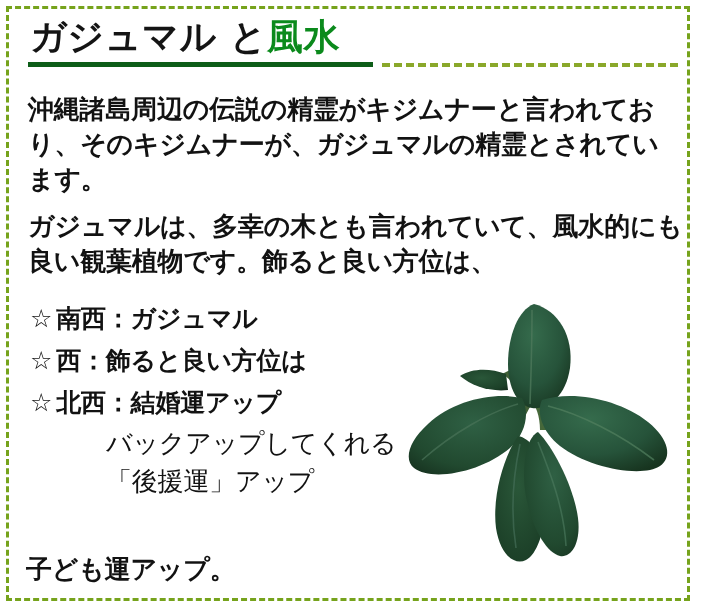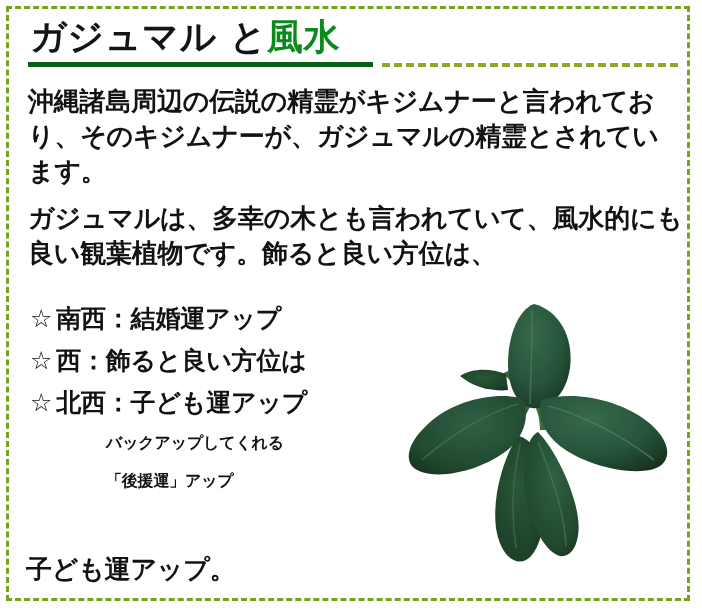--- a/index.html
+++ b/index.html
@@ -87,20 +87,21 @@
   }
   .para {
     position: absolute;
     left: 28px;
     width: 656px;
     font-size: 26px;
     line-height: 35px;
     color: #121212;
     font-weight: bold;
     letter-spacing: -0.2px;
+    margin-top: 8px;
   }
   #para-1 { top: 0px; }
   #para-2 { top: 117px; }
 
   
   #dir-list {
     position: absolute;
     left: 30px;
     top: 298px;
     width: 470px;
@@ -111,24 +112,24 @@
     color: #121212;
     font-weight: bold;
     white-space: nowrap;
     letter-spacing: -0.2px;
   }
   .dir-star {
     display: inline-block;
     margin-right: 4px;
   }
   .cont-line {
-    font-size: 16px;
+    font-size: 26px;
     line-height: 38px;
     color: #121212;
-    font-weight: bold;
+    font-weight: normal;
     white-space: nowrap;
     padding-left: 76px;
     letter-spacing: -0.2px;
   }
 
   
   #closing {
     position: absolute;
     left: 26px;
     top: 552px;
@@ -165,27 +166,27 @@
   <div id="title-rule-solid"></div>
   <div id="title-rule-dashed"></div>
 
   <div id="body">
     <div class="para" id="para-1">沖縄諸島周辺の伝説の精霊がキジムナーと言われており、そのキジムナーが、ガジュマルの精霊とされています。</div>
     <div class="para" id="para-2">ガジュマルは、多幸の木とも言われていて、風水的にも良い観葉植物です。飾ると良い方位は、</div>
   </div>
 
   <div id="dir-list">
     <div class="dir-item">
-      <span class="dir-star">☆</span><span>南西：結婚運アップ</span>
+      <span class="dir-star">☆</span><span>南西：ガジュマル</span>
     </div>
     <div class="dir-item">
       <span class="dir-star">☆</span><span>西：飾ると良い方位は</span>
     </div>
     <div class="dir-item">
-      <span class="dir-star">☆</span><span>北西：子ども運アップ</span>
+      <span class="dir-star">☆</span><span>北西：結婚運アップ</span>
     </div>
     <div class="cont-line">バックアップしてくれる</div>
     <div class="cont-line">「後援運」アップ</div>
   </div>
 
   <div id="closing">子ども運アップ。</div>
 
   <div id="plant">
     <svg width="280" height="286" viewBox="0 0 280 286" xmlns="http://www.w3.org/2000/svg">
       <defs>

